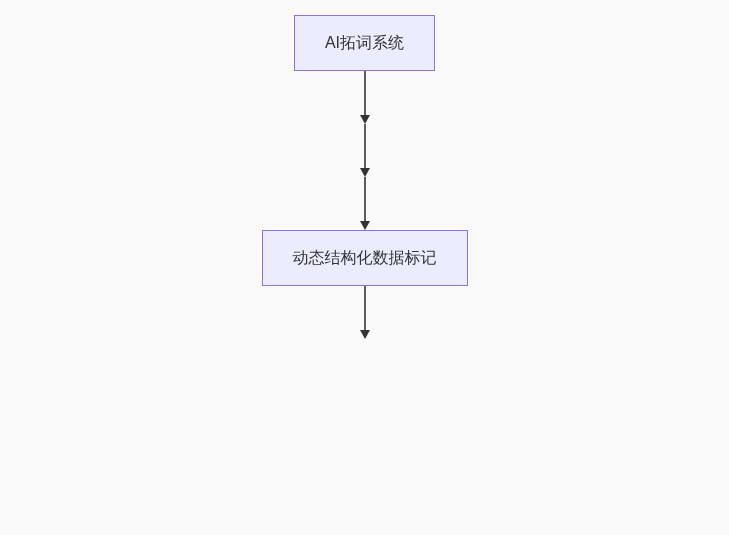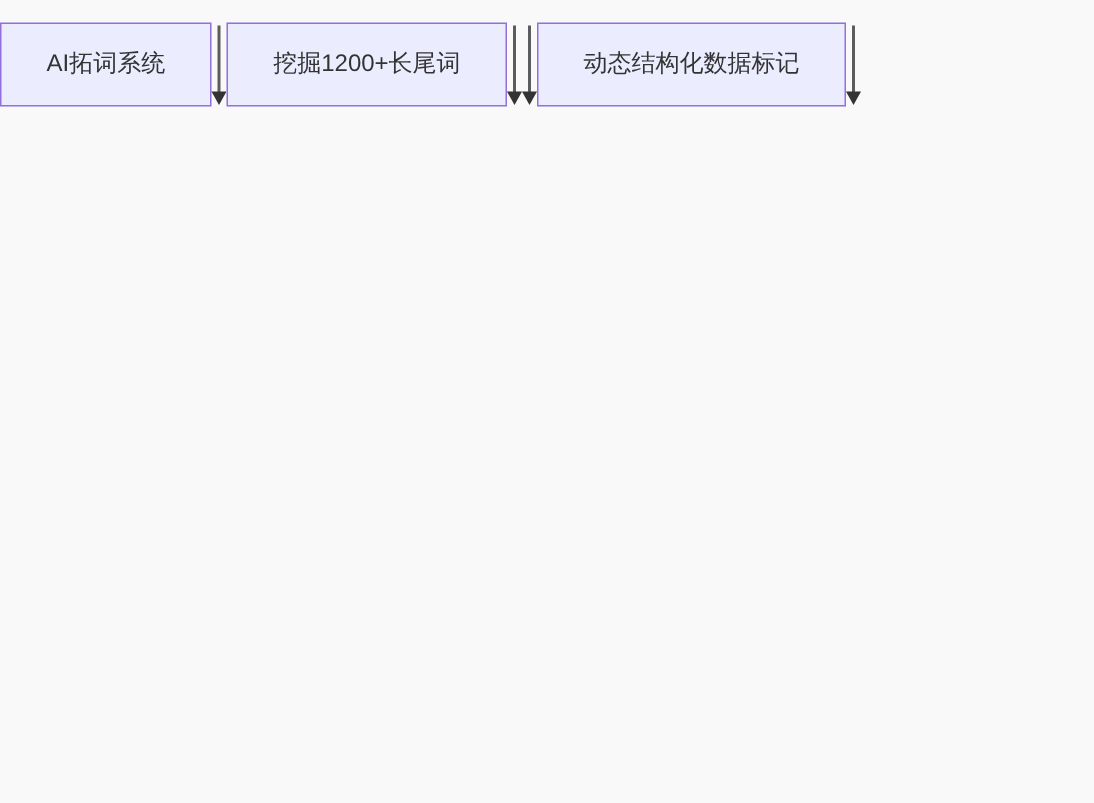--- a/index.html
+++ b/index.html
@@ -21,20 +21,21 @@
     height: 535px;
     background: var(--canvas-bg);
     overflow: hidden;
   }
   .flowchart {
     position: absolute;
     left: 0;
     top: 15px;
     width: 729px;
     display: flex;
+    flex-direction: column;
     align-items: center;
   }
   .node {
     background: var(--node-fill);
     border: 1px solid var(--node-border);
     color: var(--text-color);
     font-size: 16px;
     line-height: 24px;
     padding: 15px 30px;
     min-height: 56px;
@@ -70,21 +71,20 @@
 <div id="canvas">
   <div class="flowchart">
 
     <div class="node">AI拓词系统</div>
 
     <div class="connector">
       <div class="line"></div>
       <div class="arrowhead"></div>
     </div>
 
-    <div class="node">挖掘1200+长尾词</div>
 
     <div class="connector">
       <div class="line"></div>
       <div class="arrowhead"></div>
     </div>
 
 
     <div class="connector">
       <div class="line"></div>
       <div class="arrowhead"></div>

